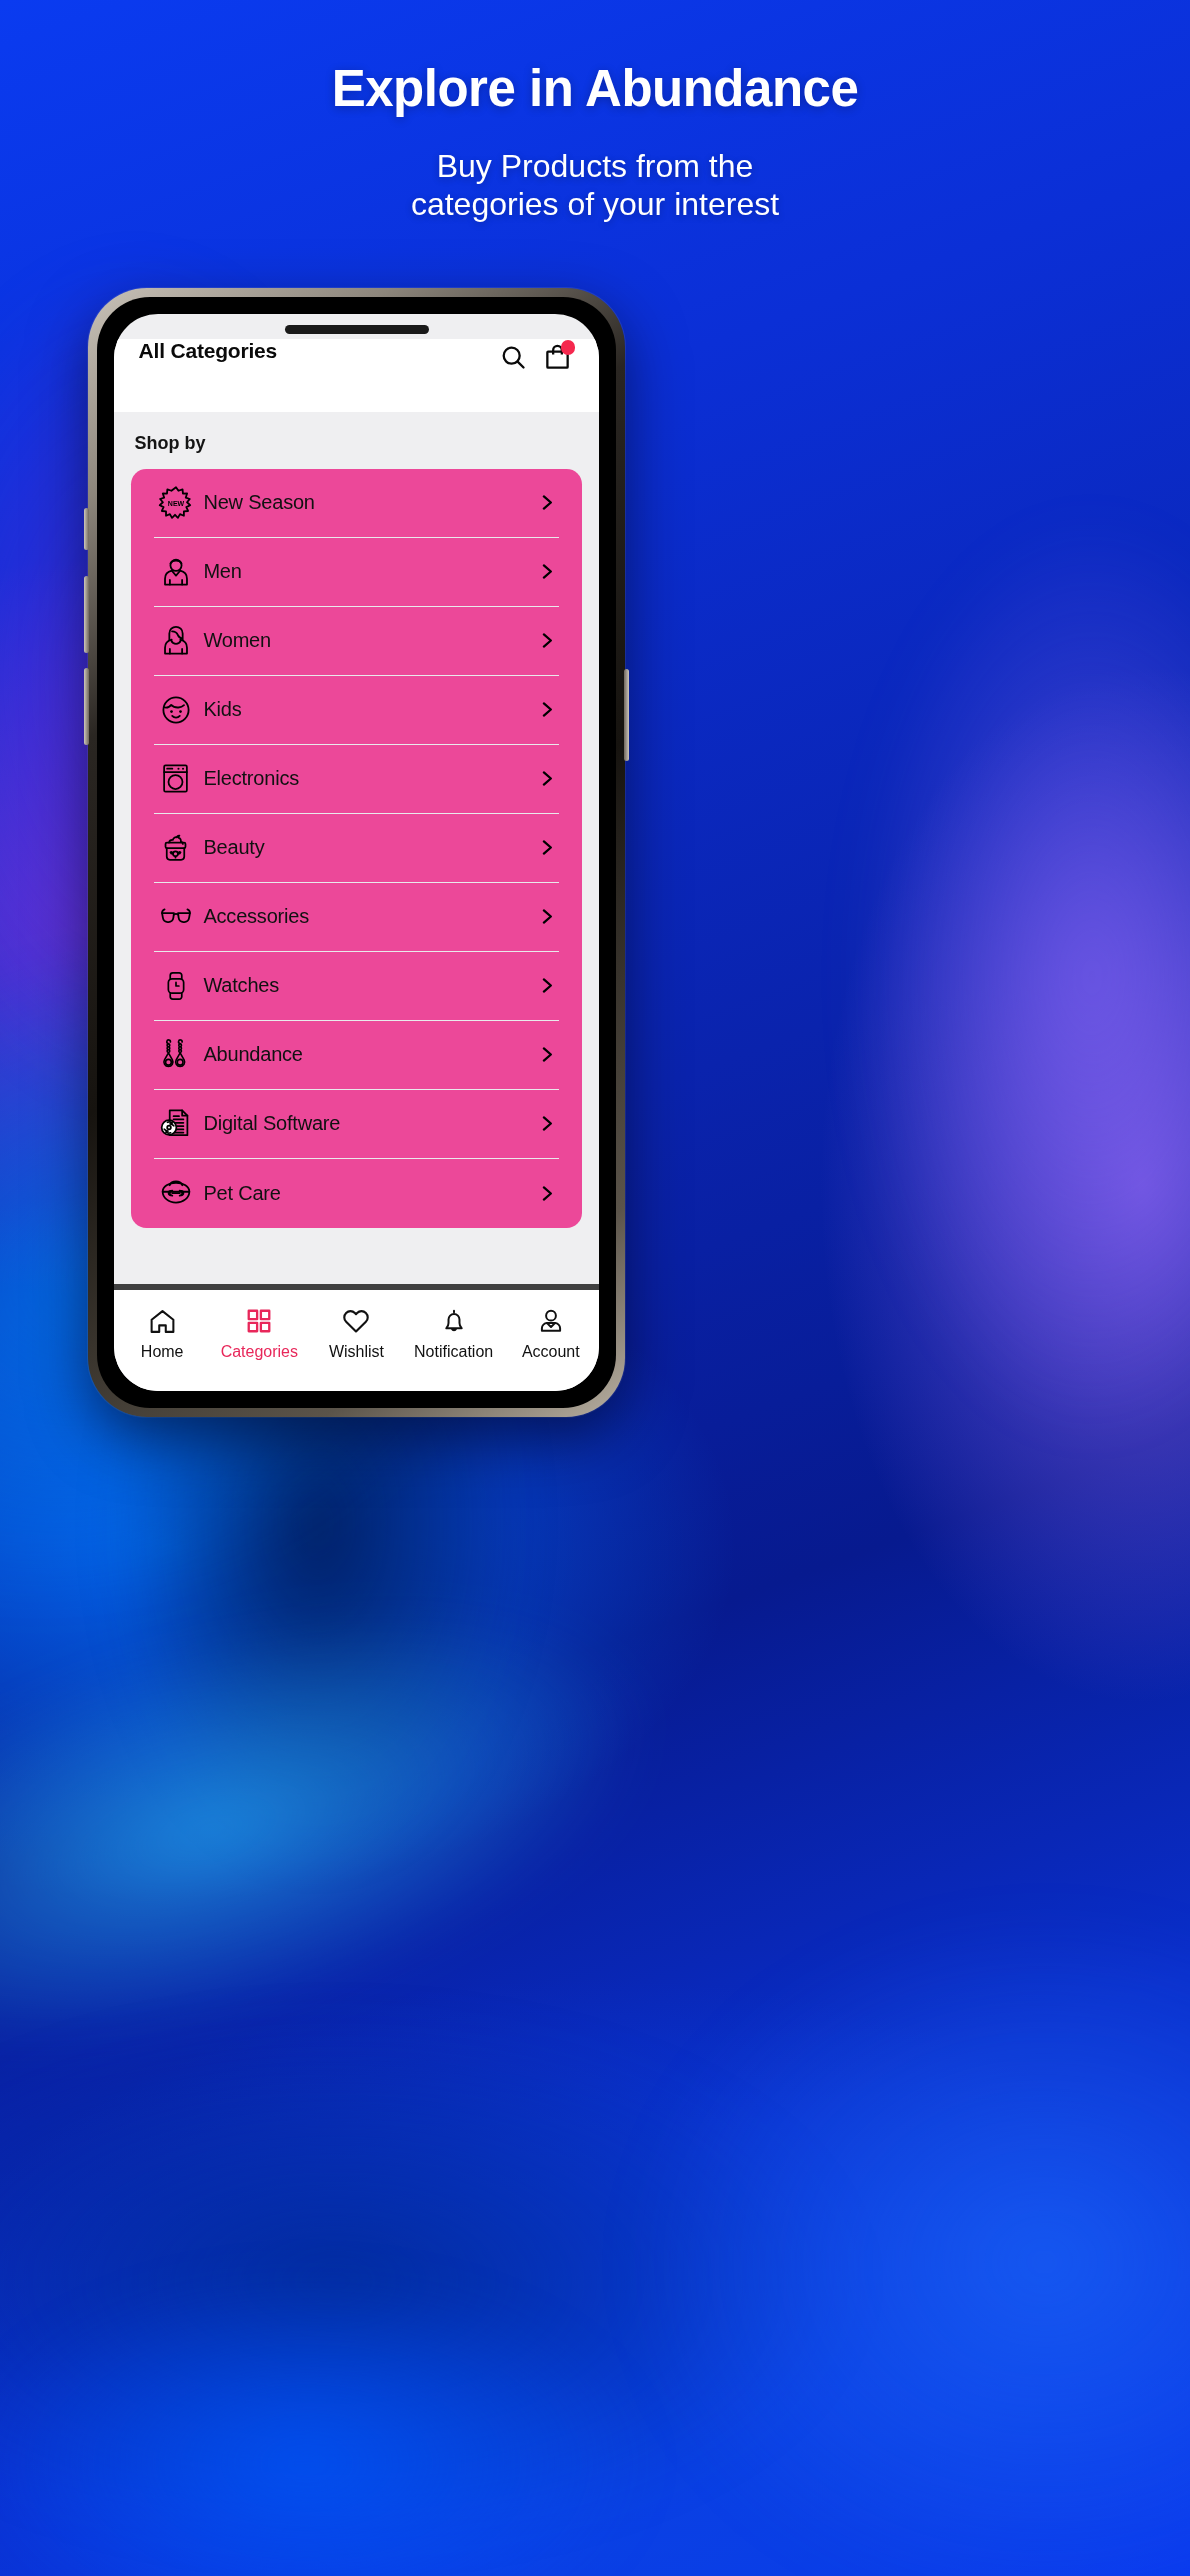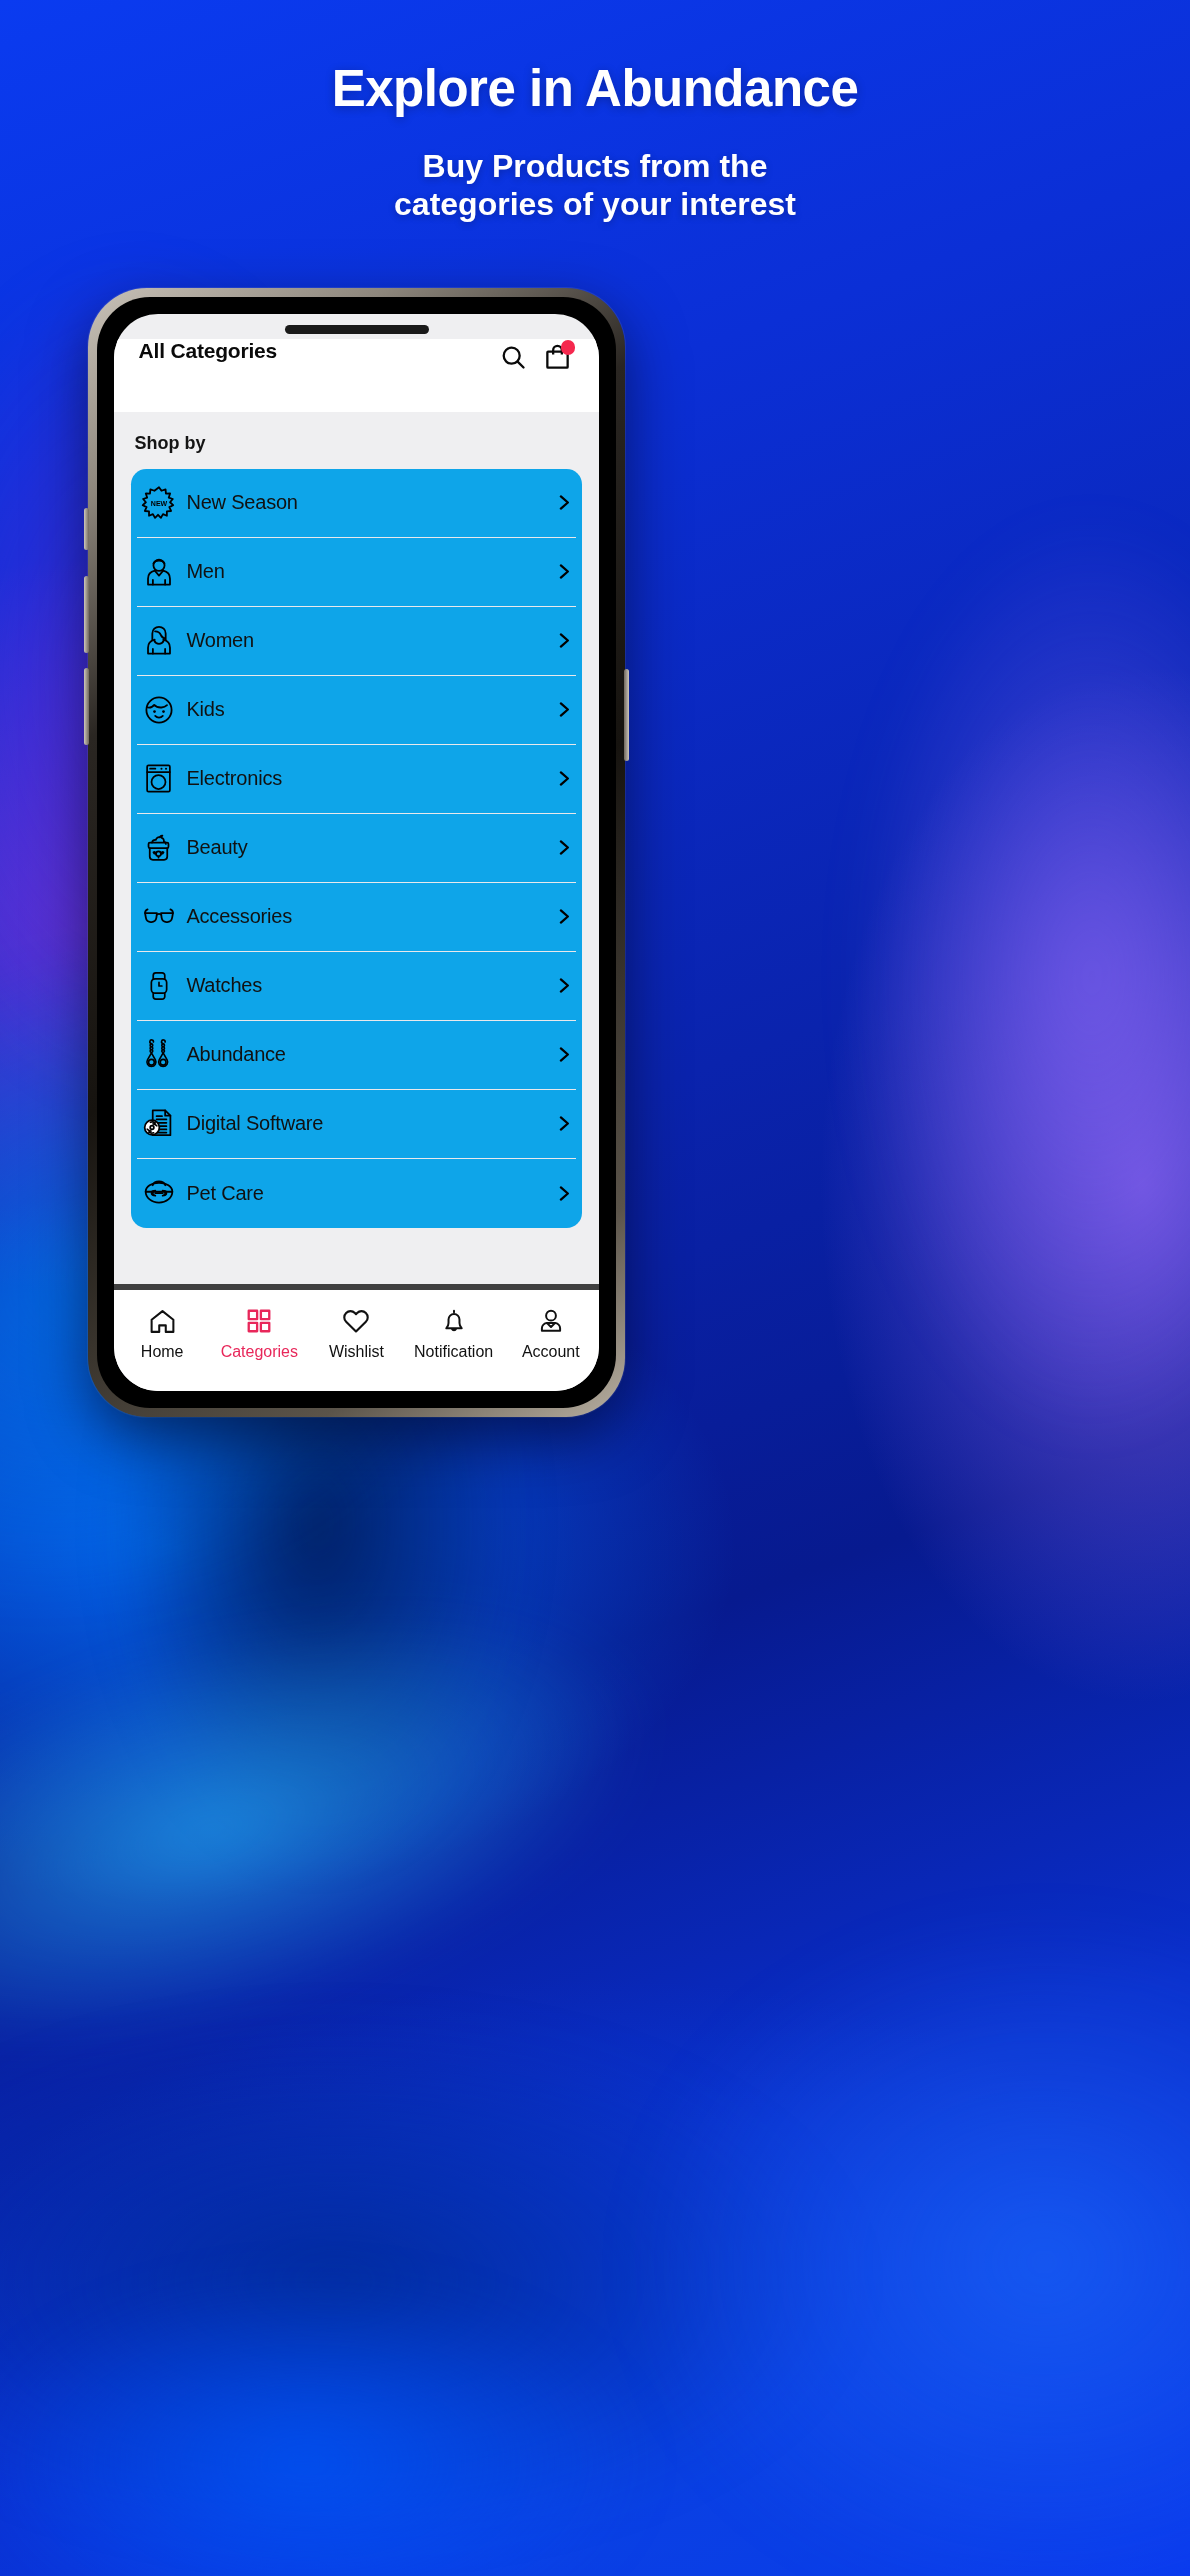--- a/index.html
+++ b/index.html
@@ -52,21 +52,21 @@
     color: #ffffff;
     font-size: 51px;
     font-weight: 700;
     letter-spacing: -0.5px;
     line-height: 1.1;
     text-shadow: 0 1.9px 9.6px rgba(0,0,20,0.28);
   }
   #headline .h2 {
     color: #ffffff;
     font-size: 32px;
-    font-weight: 700;
+    font-weight: 400;
     line-height: 1.18;
     margin-top: 31px;
     text-shadow: 0 1.9px 7.7px rgba(0,0,20,0.25);
   }
 
   
   #phone {
     position: absolute;
     left: 88px; top: 288px;
     width: 537px; height: 1129px;
@@ -163,23 +163,23 @@
     flex-direction: column;
   }
   #shop-by {
     font-size: 18px;
     font-weight: 600;
     color: #151515;
     padding: 21px 3.8px 15.3px 3.8px;
     flex: 0 0 auto;
   }
   #cat-card {
-    background: #0ea5e9;
+    background: #ec4899;
     border-radius: 15.3px;
-    padding: 0 6px;
+    padding: 0 23px;
     flex: 0 0 auto;
   }
   .cat-row {
     display: flex;
     align-items: center;
     height: 69px;
     border-bottom: 1px solid #e9e9ec;
     cursor: pointer;
   }
   .cat-row:last-child { border-bottom: none; }

